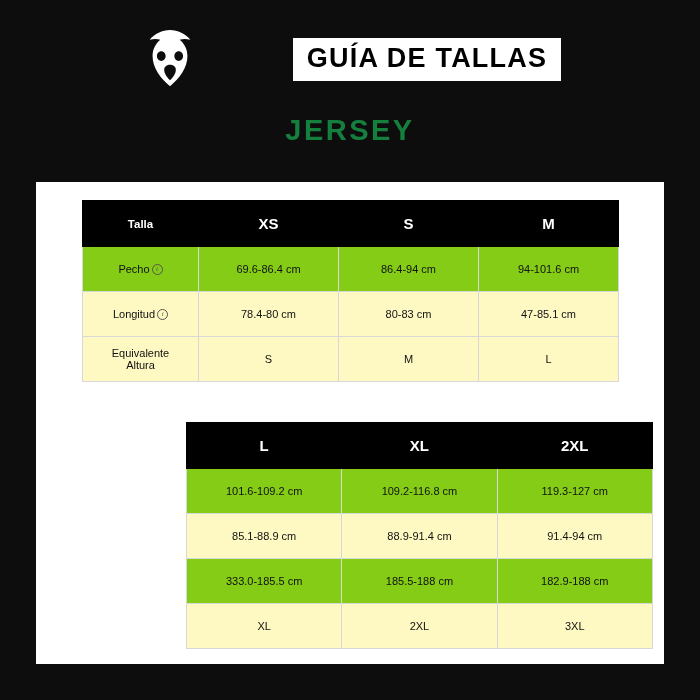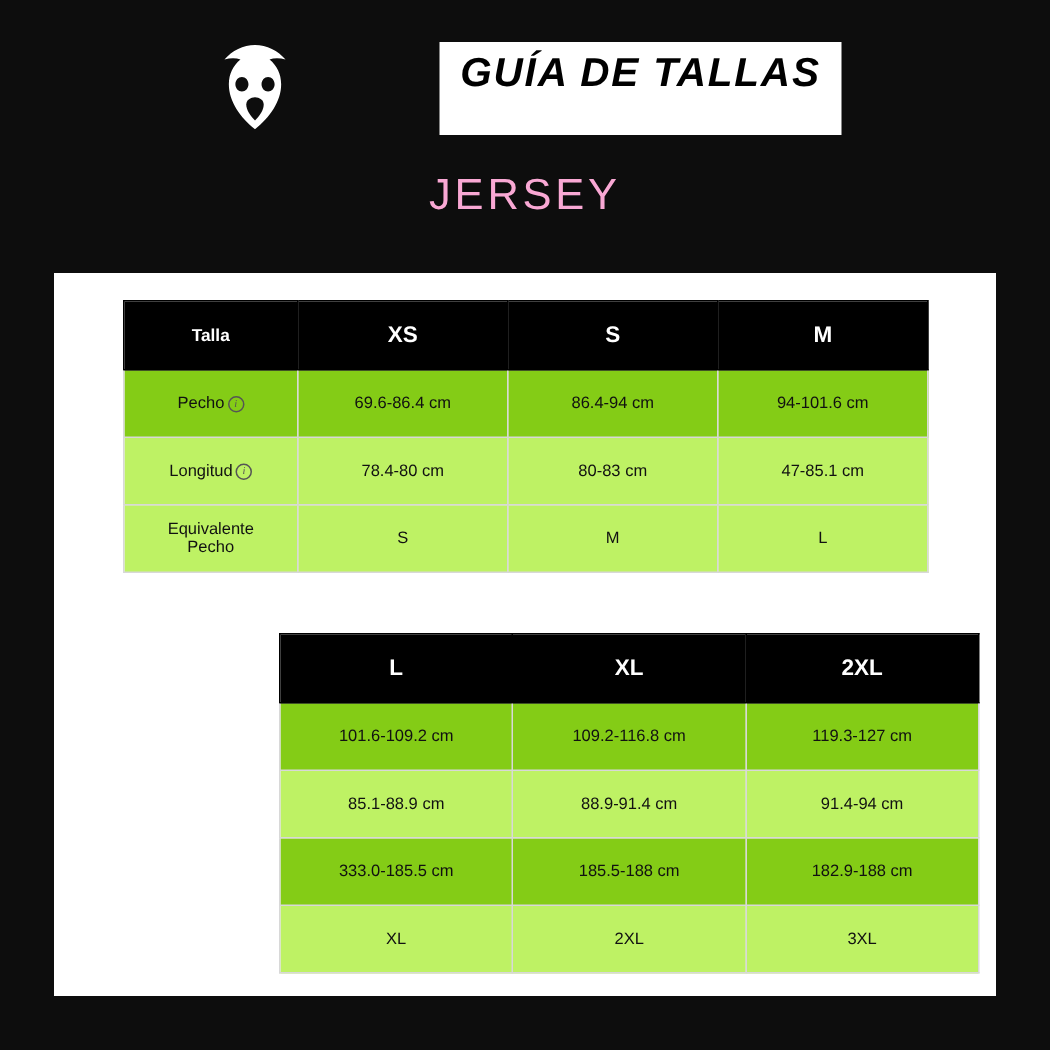--- a/index.html
+++ b/index.html
@@ -22,46 +22,46 @@
   }
   .header {
     position: relative;
     height: 182px;
     display: flex;
     flex-direction: column;
     align-items: center;
   }
   .header-top {
     display: flex;
+    align-items: center;
     justify-content: center;
     margin-top: 28px;
     gap: 92px;
-    font-style: italic;
   }
   .logo {
     width: 62px;
     height: 62px;
     display: block;
   }
   .title-box {
     background: #ffffff;
     color: #000000;
     font-size: 27px;
     font-weight: bold;
     letter-spacing: 1.2px;
     padding: 7px 14px 9px 14px;
     line-height: 1;
     white-space: nowrap;
   }
   .subtitle {
-    color: #f9a8d4;
+    color: #15803d;
     font-size: 29px;
     letter-spacing: 2.5px;
     margin-top: 24px;
-    font-weight: normal;
+    font-weight: bold;
   }
   .sheet {
     position: absolute;
     left: 36px;
     top: 182px;
     width: 628px;
     height: 482px;
     background: #ffffff;
   }
   table {
@@ -104,21 +104,21 @@
     border: 1px solid #000000;
   }
   .hdr th.first {
     font-size: 11.5px;
   }
   tbody tr td {
     border: 1px solid #d8d8d8;
     background: #84cc16;
   }
   tbody tr.alt td {
-    background: #bef264;
+    background: #fef9c3;
   }
   td.label {
     font-size: 11px;
     color: #111111;
   }
   .info-icon {
     display: inline-block;
     width: 9px;
     height: 9px;
     border: 1px solid #555;
@@ -175,21 +175,21 @@
           <td>86.4-94 cm</td>
           <td>94-101.6 cm</td>
         </tr>
         <tr class="alt">
           <td class="label"><span>Longitud</span><span class="info-icon">i</span></td>
           <td>78.4-80 cm</td>
           <td>80-83 cm</td>
           <td>47-85.1 cm</td>
         </tr>
         <tr class="alt">
-          <td class="label">Equivalente Pecho</td>
+          <td class="label">Equivalente Altura</td>
           <td>S</td>
           <td>M</td>
           <td>L</td>
         </tr>
       </tbody>
     </table>
 
     <table class="tbl-bottom">
       <colgroup>
         <col class="b">

